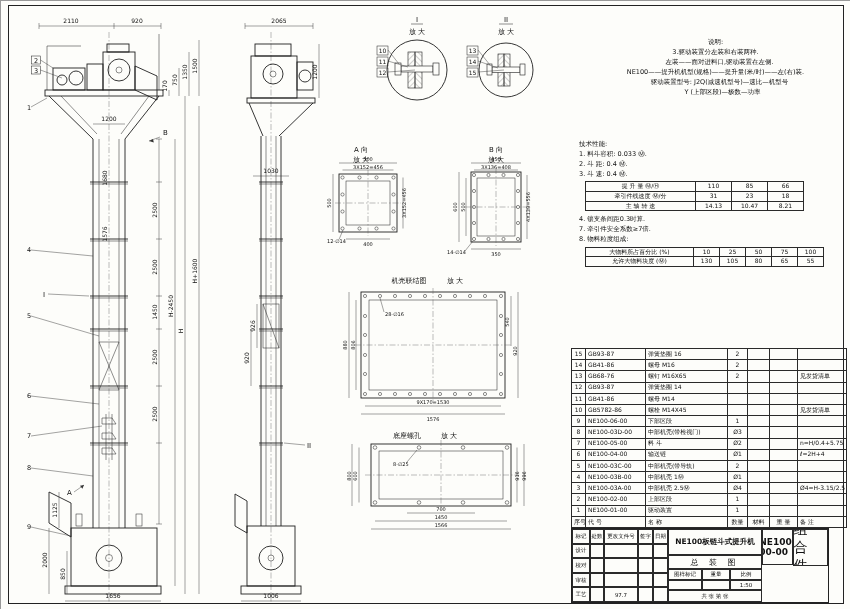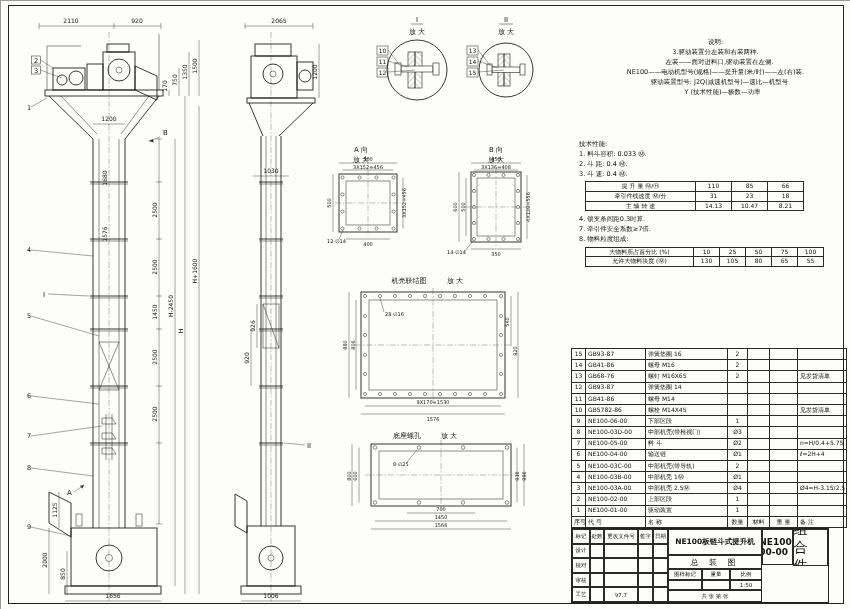--- a/index.html
+++ b/index.html
@@ -464,23 +464,23 @@
       <text class="dt5" x="432" y="521" text-anchor="middle">1566</text>
     </g>
   </svg>
 
   <div class="panel">
 
     <div class="notes">
       <div class="nline">说明:</div>
       <div class="nline">3.驱动装置分左装和右装两种.</div>
       <div class="nline" style="padding-left:8px">左装——面对进料口,驱动装置在左侧.</div>
-      <div class="nline">NE100——电动机型号(规格)——提升量(米/时)——左(右)装.</div>
+      <div class="nline">NE100——提升机机型(规格)——提升量(米/时)——左(右)装.</div>
       <div class="nline" style="padding-left:8px">驱动装置型号: J2Q(减速机型号)—速比—机型号</div>
-      <div class="nline" style="padding-left:14px">Y (技术性能)—极数—功率</div>
+      <div class="nline" style="padding-left:14px">Y (上部区段)—极数—功率</div>
     </div>
 
     <div class="tech">
       <div class="nline">技术性能:</div>
       <div class="nline">1. 料斗容积: 0.033 Ⓜ.</div>
       <div class="nline">2. 斗  距: 0.4 Ⓜ.</div>
       <div class="nline">3. 斗  速: 0.4 Ⓜ.</div>
       <table class="mini">
         <colgroup>
             <col style="width:110px">

